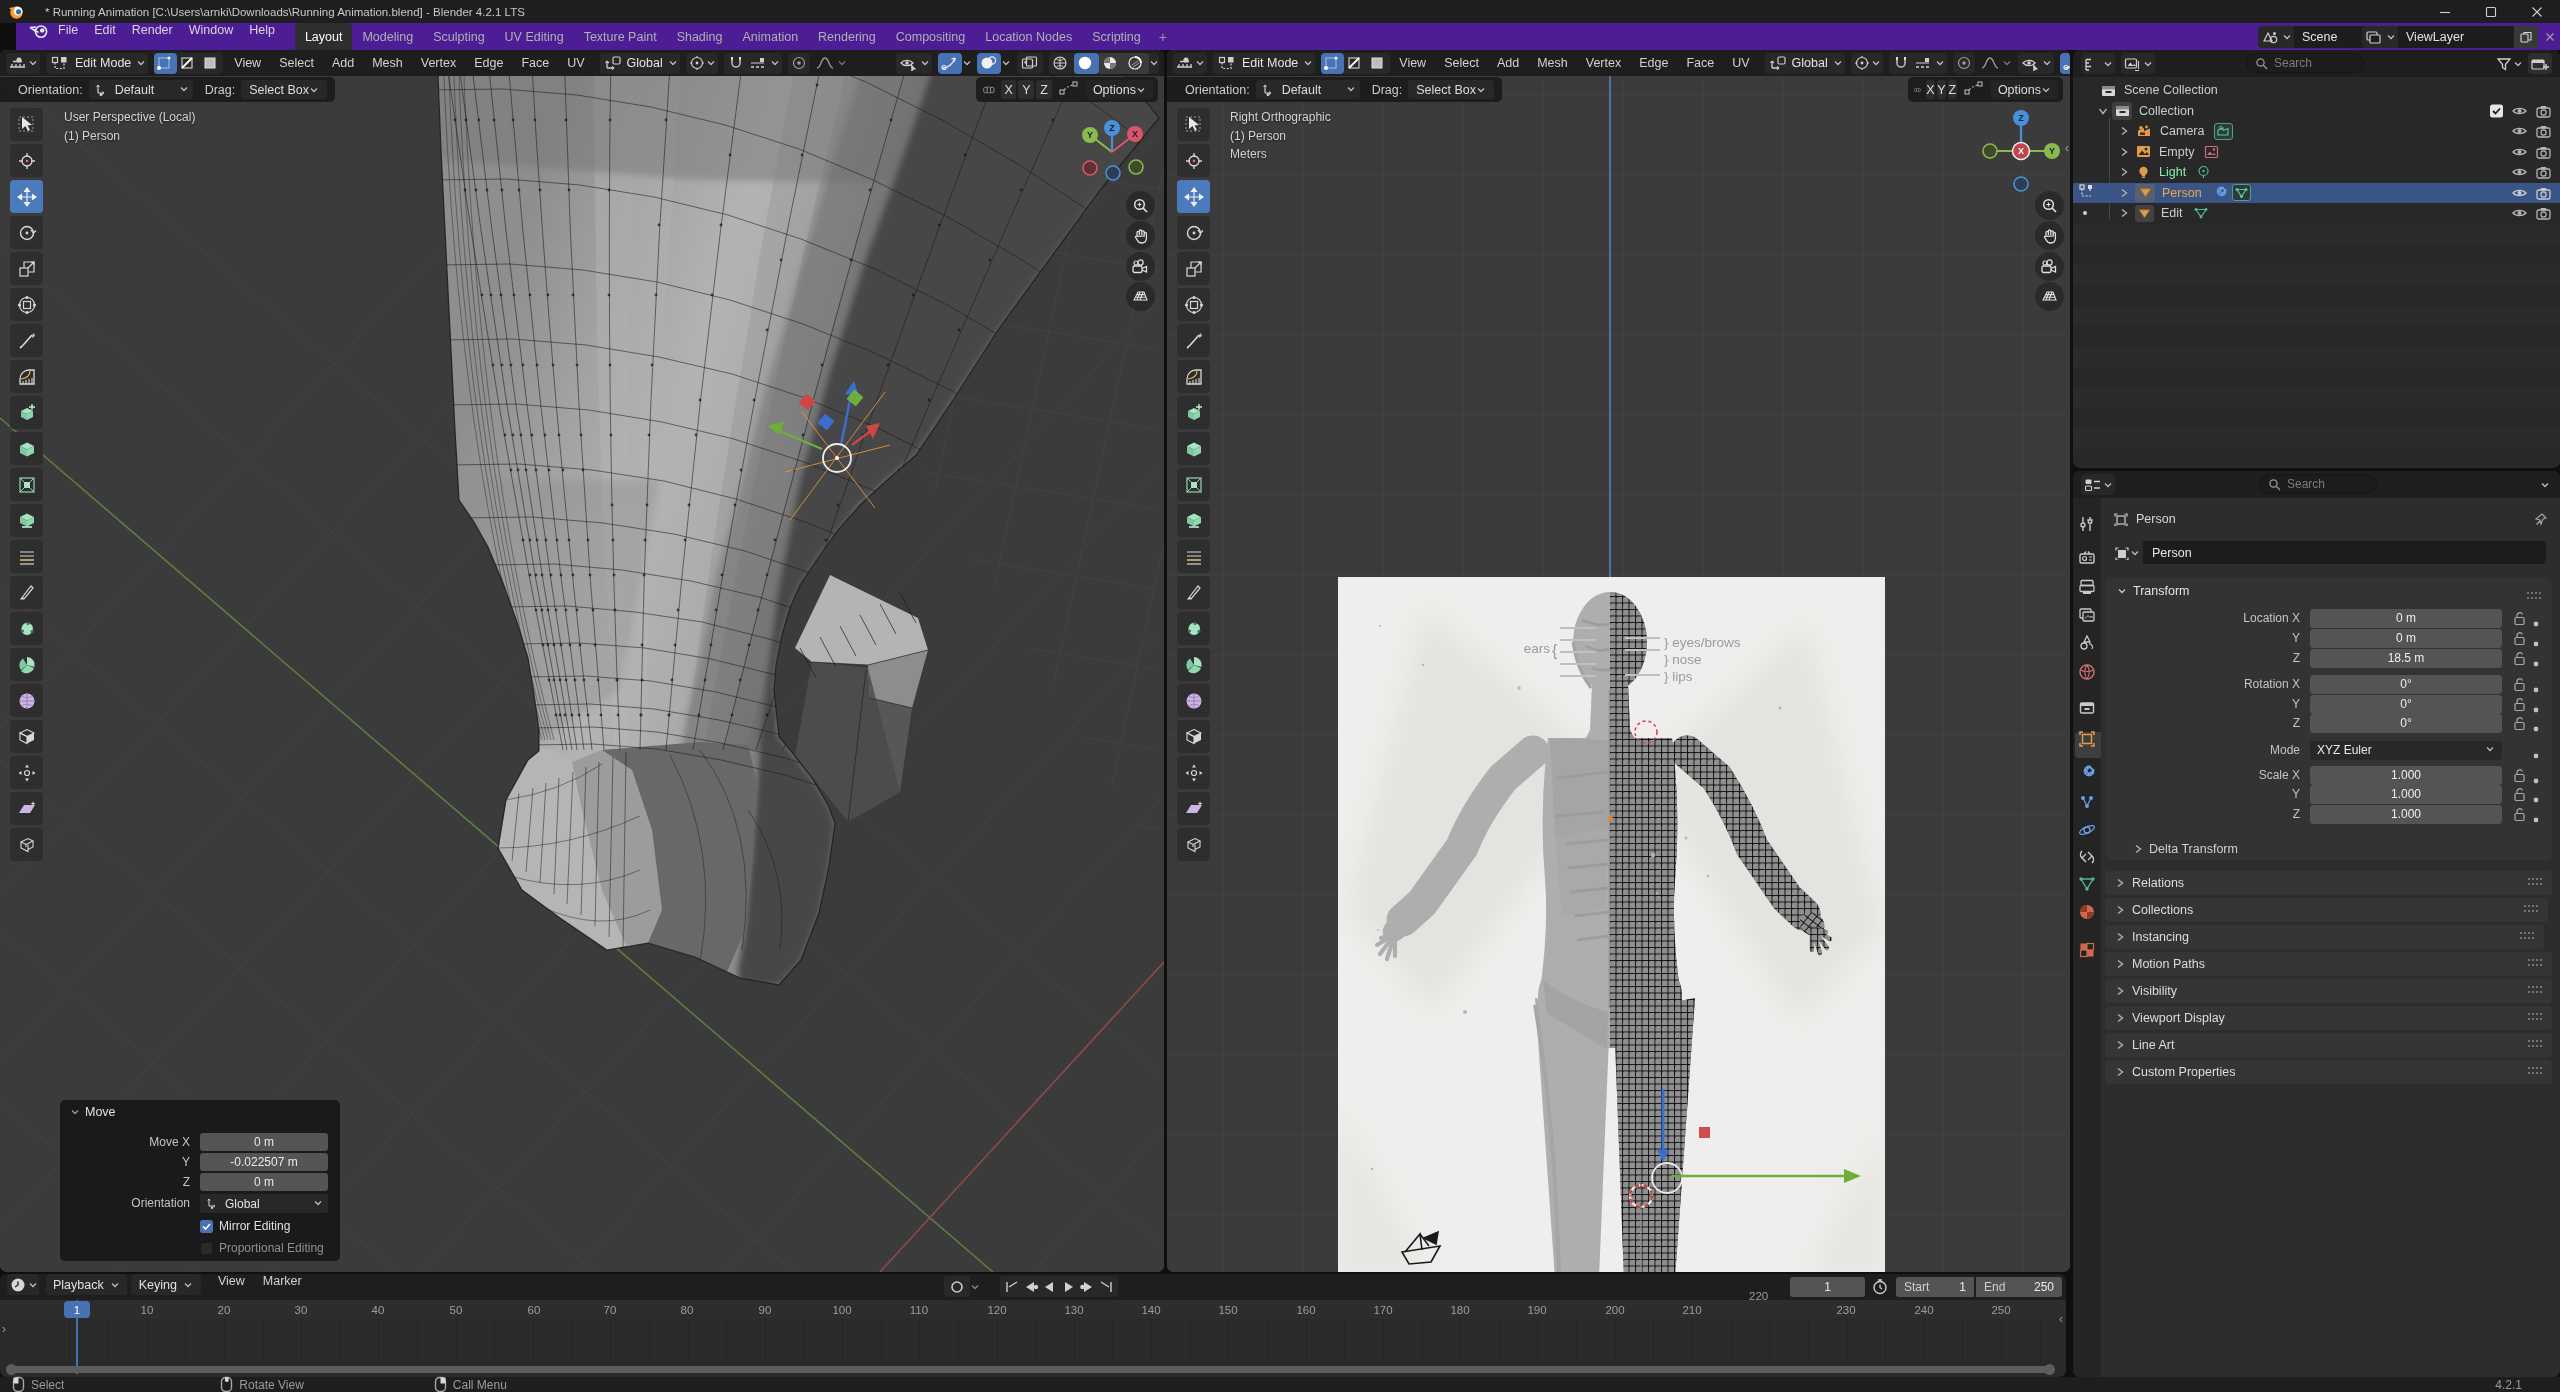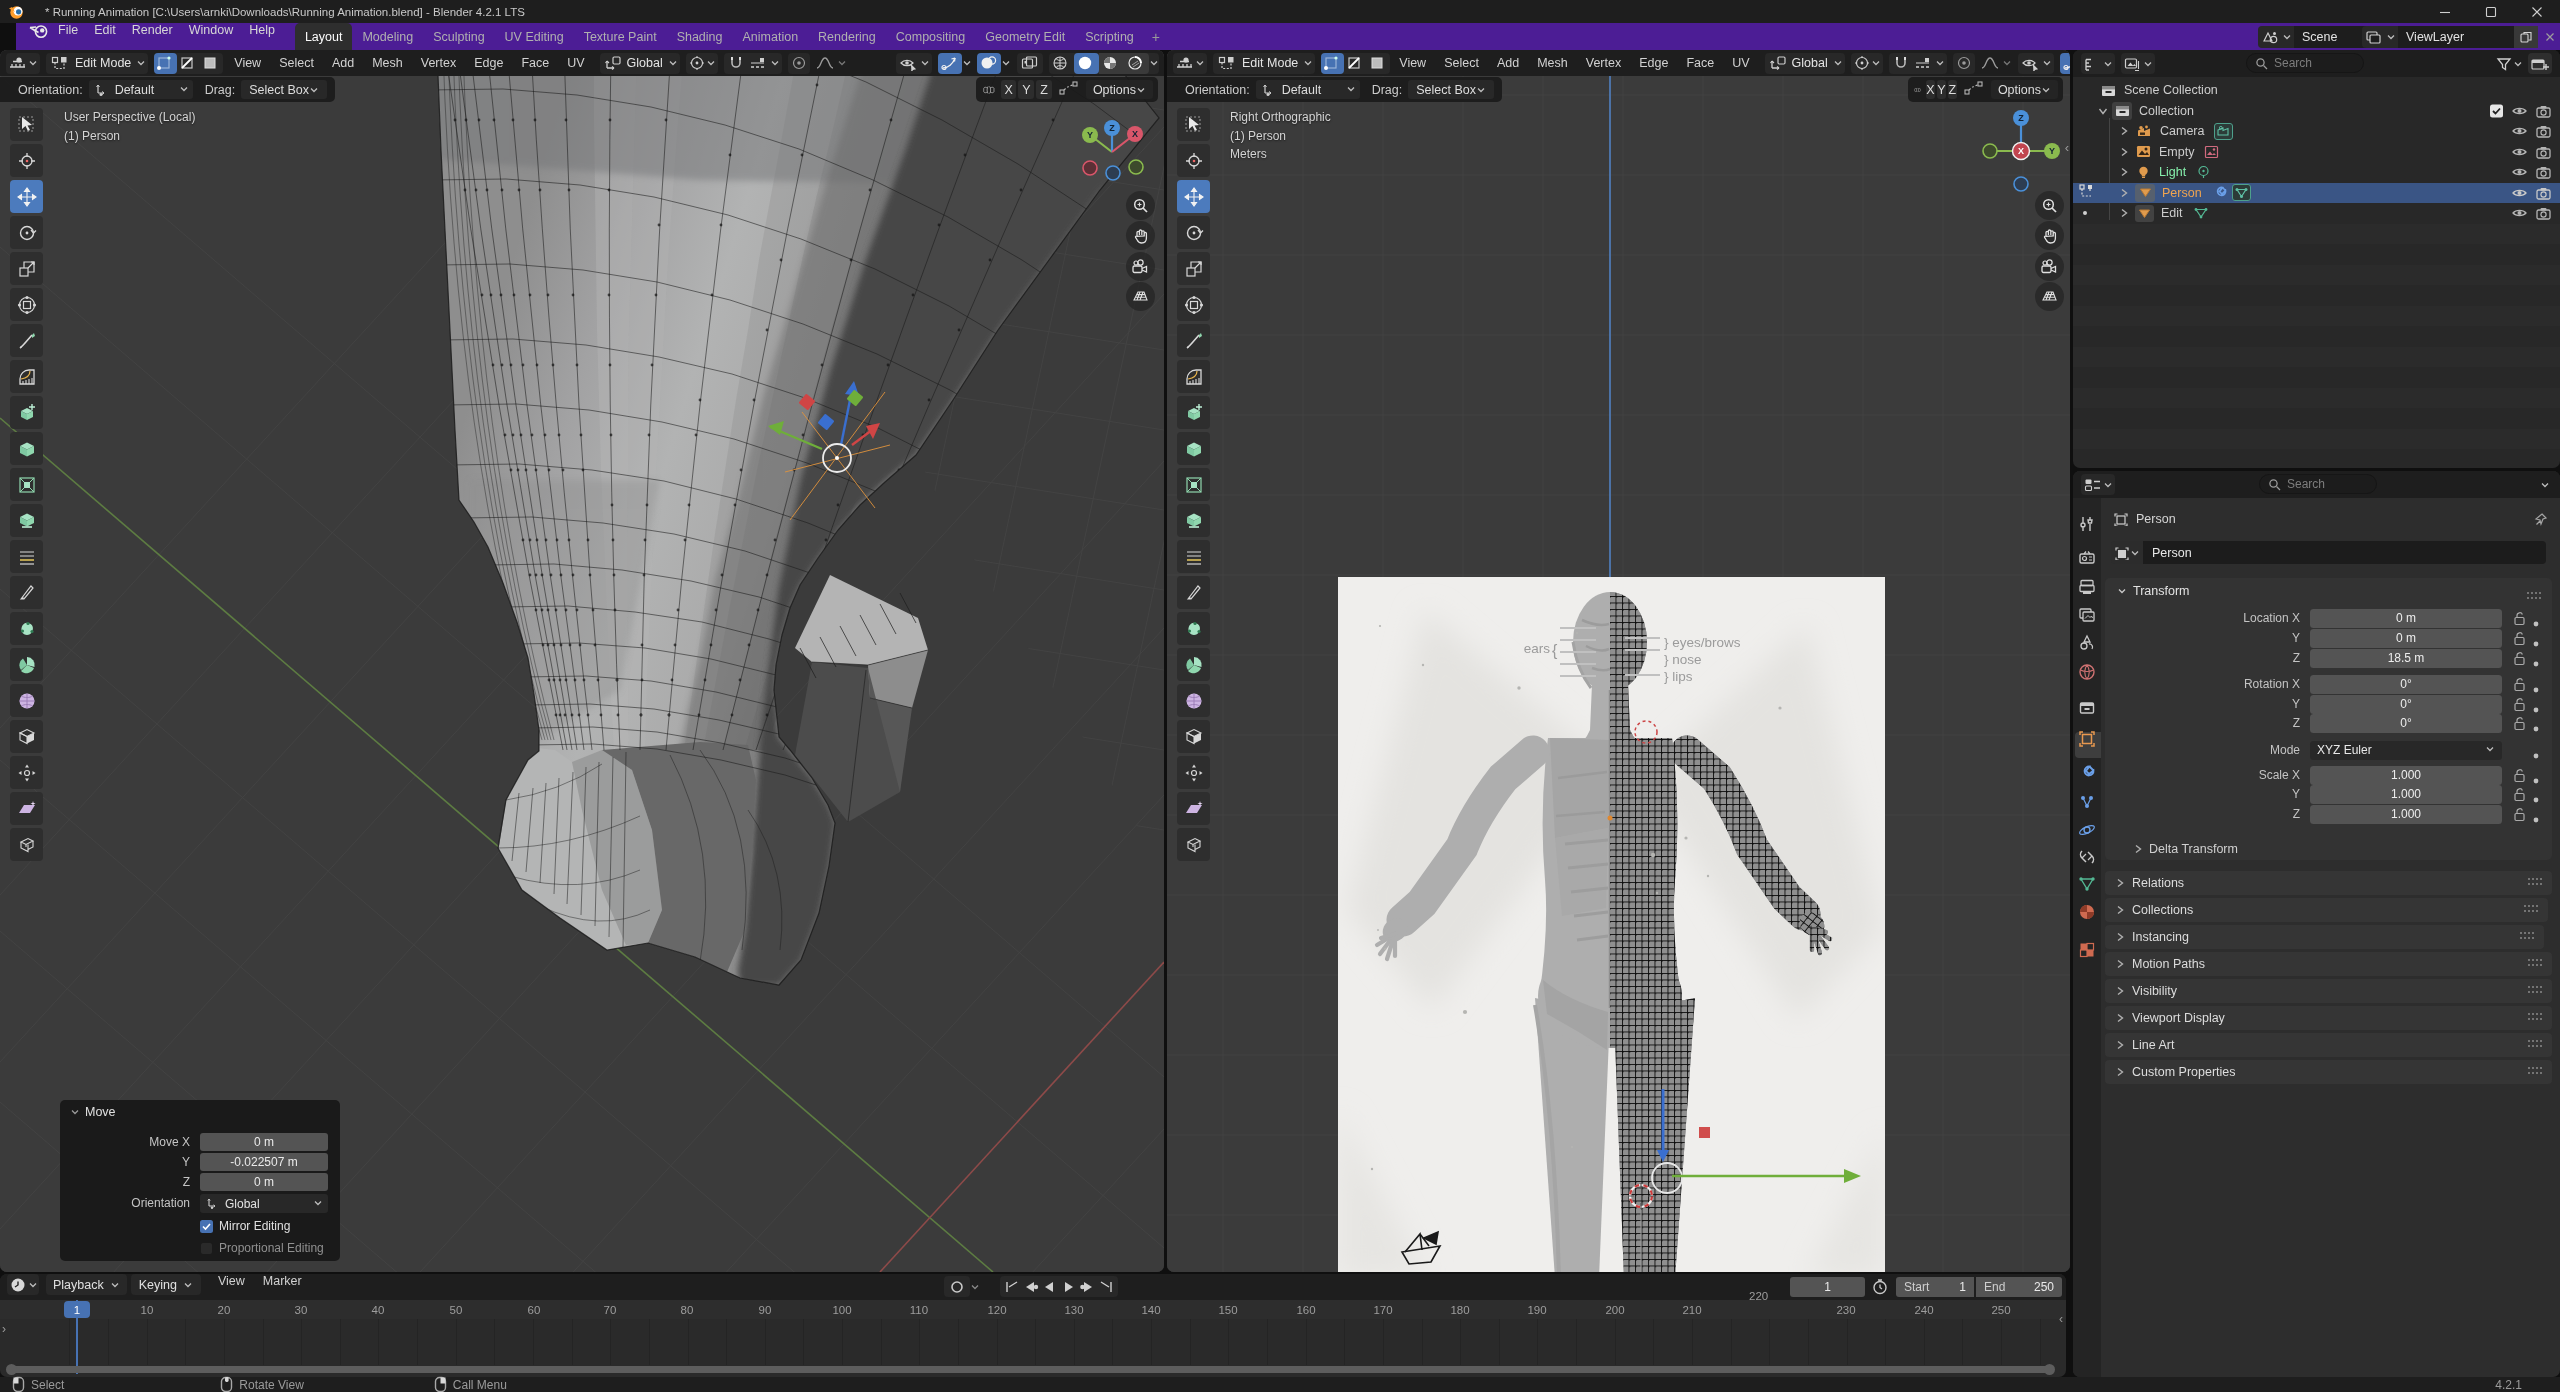--- a/index.html
+++ b/index.html
@@ -76,21 +76,21 @@
     <div class="tabs">
       <div class="tab act">Layout</div>
       <div class="tab">Modeling</div>
       <div class="tab">Sculpting</div>
       <div class="tab">UV Editing</div>
       <div class="tab">Texture Paint</div>
       <div class="tab">Shading</div>
       <div class="tab">Animation</div>
       <div class="tab">Rendering</div>
       <div class="tab">Compositing</div>
-      <div class="tab">Geometry Edit</div>
+      <div class="tab">Location Nodes</div>
       <div class="tab">Scripting</div>
       <div style="color:#9a9a9a;font-size:14px;margin-left:8px">+</div>
     </div>
     <div style="position:absolute;right:126px;top:2px;height:23px;display:flex;align-items:center">
       <div style="background:#282828;border-radius:4px 0 0 4px;height:22px;display:flex;align-items:center;padding:0 2px">
         <svg width="22" height="16" viewBox="0 0 22 16" style="">
           <path d="M4 12 L8 4 L12 12 Z" stroke="#cfcfcf" stroke-width="1.2" fill="none"></path>
           <circle cx="13.5" cy="10.5" r="3.2" stroke="#cfcfcf" stroke-width="1.2" fill="none"></circle>
           <circle cx="14.5" cy="4.5" r="1.5" fill="#cfcfcf"></circle>
         </svg>

